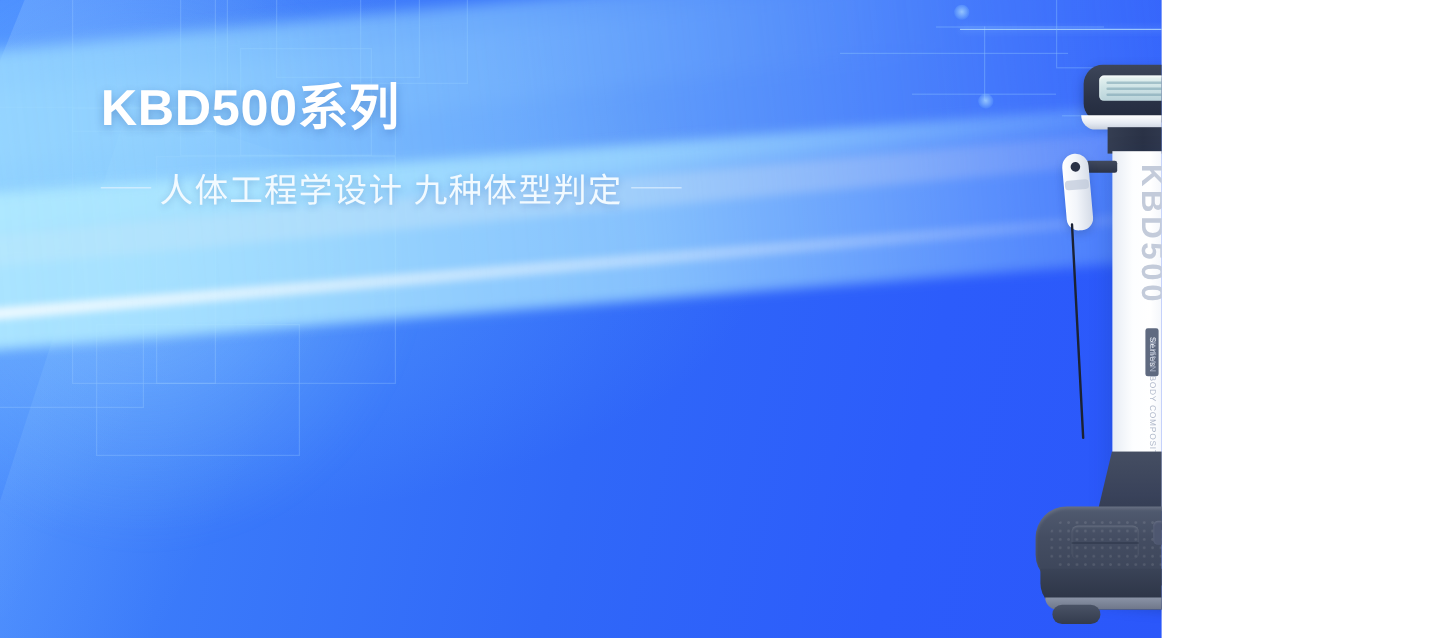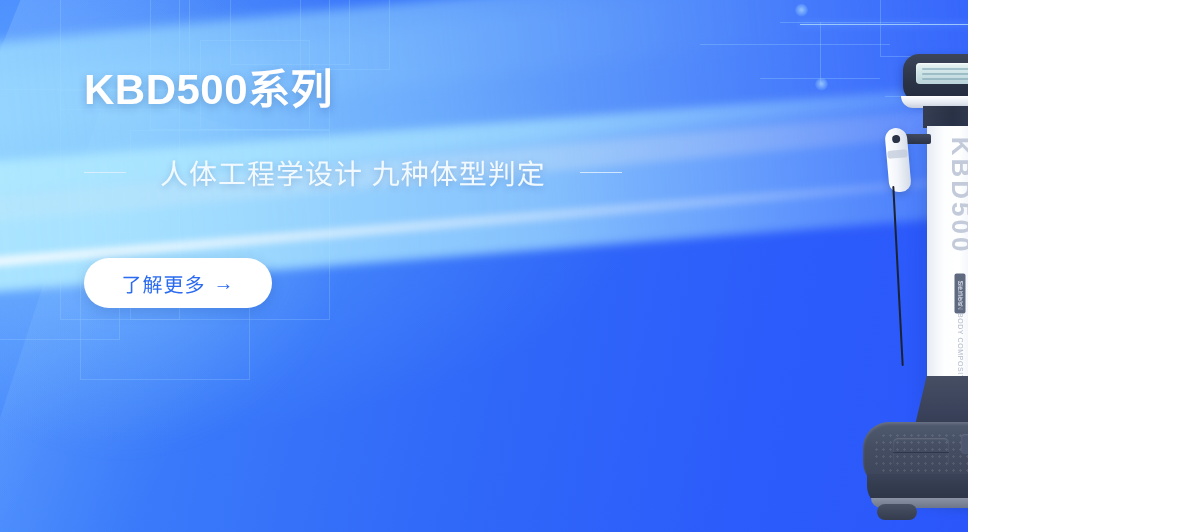--- a/index.html
+++ b/index.html
@@ -106,24 +106,24 @@
     margin-top: 10px;
     font-size: 68px;
     font-weight: 700;
     line-height: 1.12;
     color: #EBFBFF;
     letter-spacing: 2px;
     text-shadow: 0 4px 10px rgba(18,55,135,.42);
     white-space: nowrap;
   }
   .subline-wrap {
-    margin-top: 40px;
+    margin-top: 24px;
     display: flex;
     align-items: center;
-    gap: 34px;
+    gap: 7px;
     width: 570px;
   }
   .rule {
     height: 1px;
     flex: 0 0 42px;
     background: rgba(225,240,255,.85);
   }
   .subline {
     font-size: 28px;
     color: #F2FAFF;
@@ -410,24 +410,20 @@
 
   <div class="content">
     <div class="eyebrow">KBD500系列</div>
 
     <div class="subline-wrap">
       <span class="rule"></span>
       <span class="subline">人体工程学设计  九种体型判定</span>
       <span class="rule"></span>
     </div>
 
-    <button class="cta">
-      <span>了解更多</span>
-      <span class="arrow">→</span>
-    </button>
   </div>
 
   <div class="device">
     <div class="dev-shadow"></div>
 
     <div class="head">
       <div class="screen">
         <div class="screen-line" style="top:5px;  width:72px;"></div>
         <div class="screen-line" style="top:10px; width:58px;"></div>
         <div class="screen-line" style="top:15px; width:66px;"></div>

